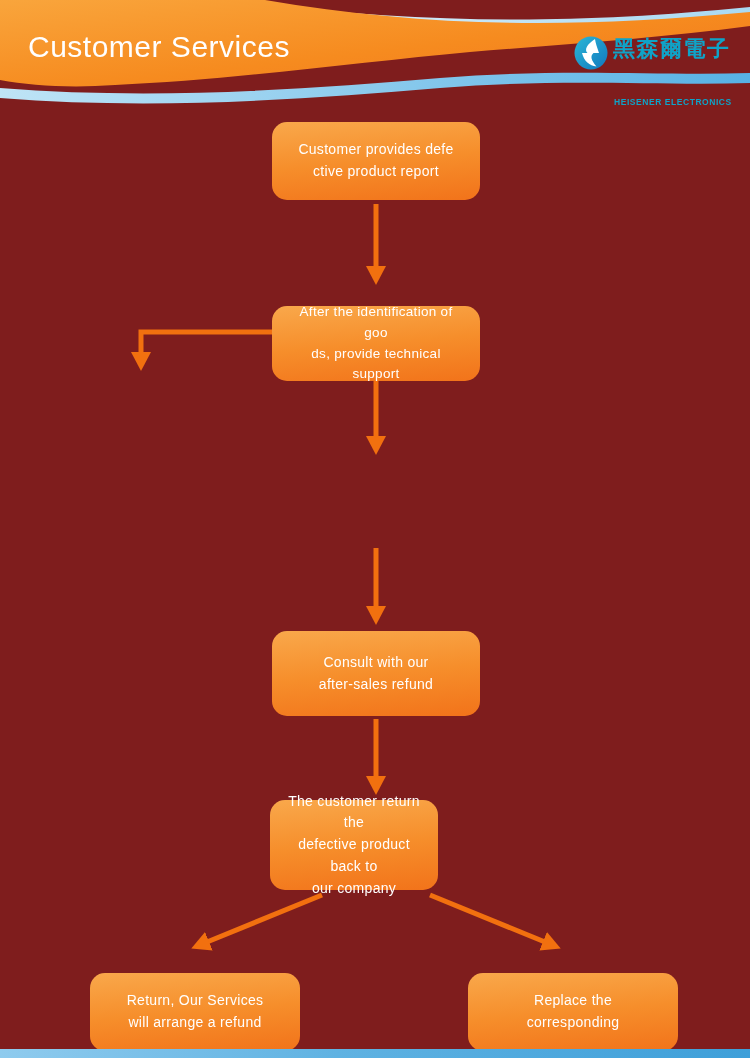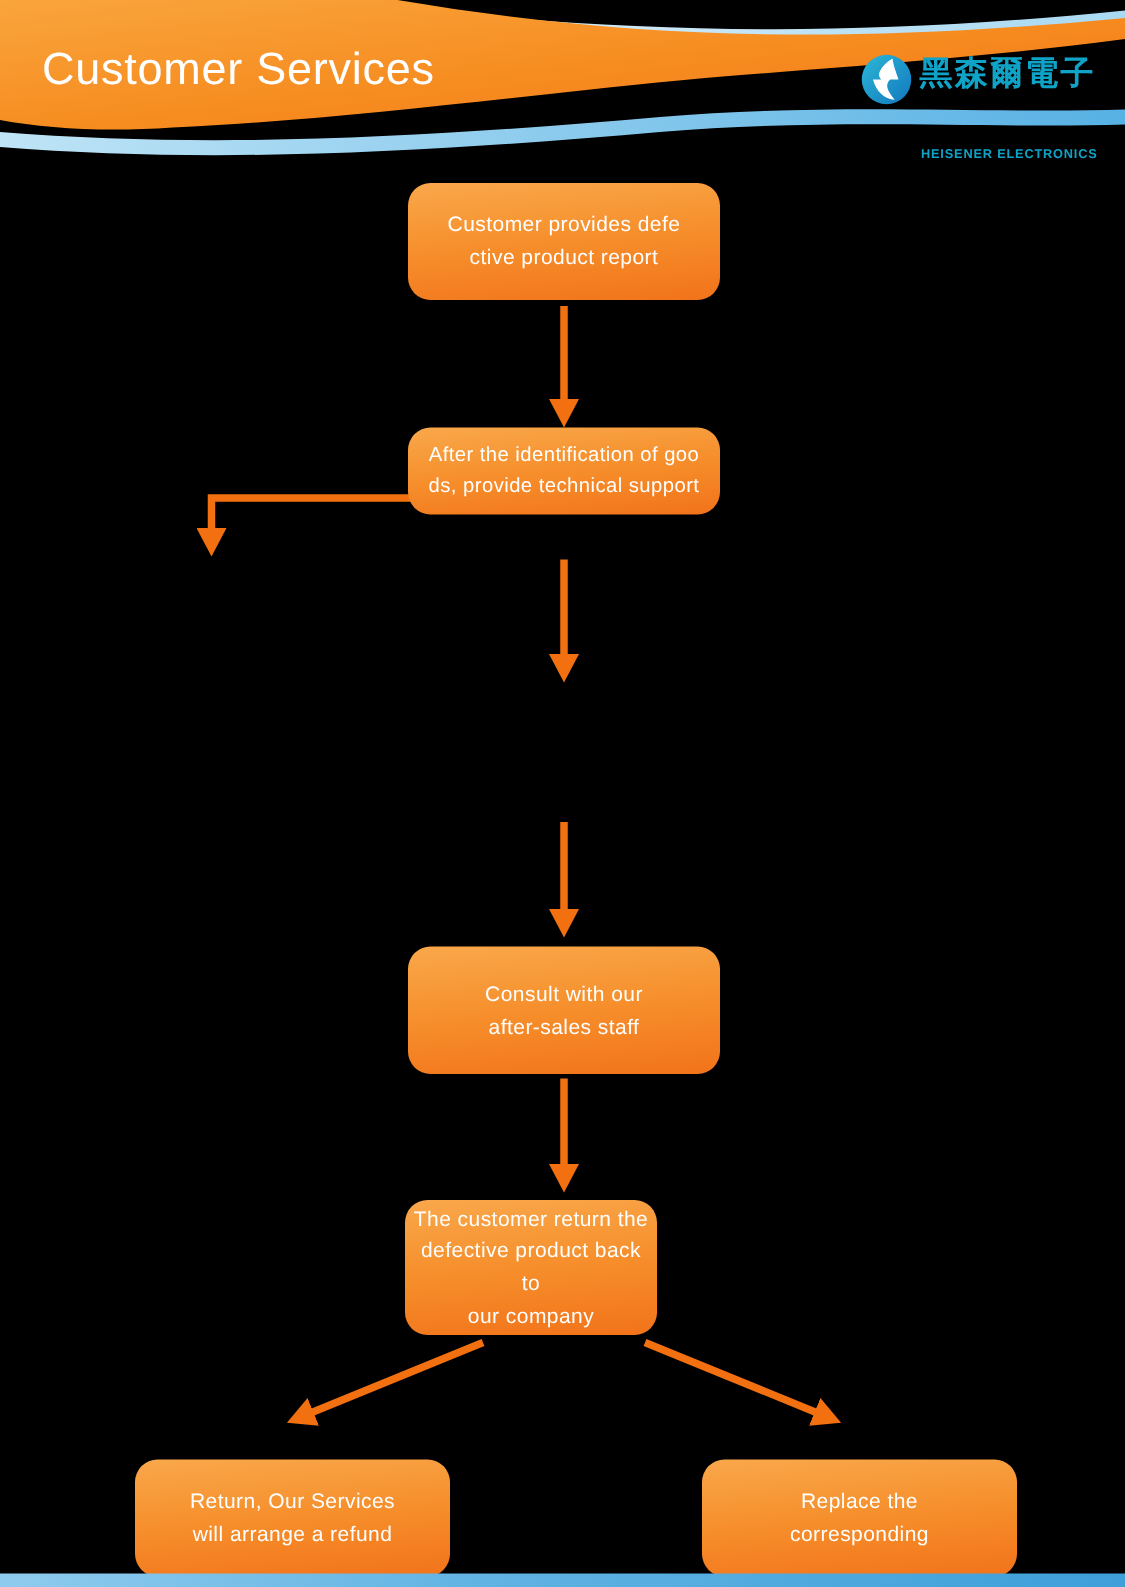--- a/index.html
+++ b/index.html
@@ -1,18 +1,18 @@
 <!DOCTYPE html>
 <html><head>
 <meta charset="utf-8">
 <style>
   html,body{margin:0;padding:0;background:#fff;}
   .page{
     position:relative;width:750px;height:1058px;margin:0 auto;
-    background:#000000;overflow:hidden;
+    background:#7f1d1d;overflow:hidden;
     font-family:"Liberation Sans", sans-serif;
   }
   
   .header{position:absolute;left:0;top:0;width:750px;height:120px;}
   .header-waves{position:absolute;left:0;top:0;}
   .page-title{
     position:absolute;left:28px;top:30px;margin:0;
     font-size:30px;font-weight:400;color:#ffffff;letter-spacing:0.5px;
   }
   .logo{position:absolute;left:574px;top:34px;width:170px;height:44px;}
@@ -28,24 +28,24 @@
   
   .chart{position:absolute;left:0;top:0;width:750px;height:1058px;}
   .arrows{position:absolute;left:0;top:0;pointer-events:none;}
   .node{
     position:absolute;box-sizing:border-box;
     background:linear-gradient(175deg,#F9A84B 0%,#F68E2B 50%,#F2731A 100%);
     border-radius:15px;color:#ffffff;
     display:flex;align-items:center;justify-content:center;
     text-align:center;white-space:pre-line;
     font-size:14px;line-height:1.55;letter-spacing:0.3px;
-    padding:4px 5px;
+    padding:4px 17px;
   }
   .n1{left:272px;top:122px;width:208px;height:78px;}
-  .n2{left:272px;top:285px;width:208px;height:58px;font-size:13.5px;}
+  .n2{left:272px;top:306px;width:208px;height:75px;font-size:13.5px;}
   .n3{left:37px; top:376px;width:202px;height:82px;}
   .n4{left:272px;top:460px;width:208px;height:85px;}
   .n5{left:272px;top:631px;width:208px;height:85px;}
   .n6{left:270px;top:800px;width:168px;height:90px;}
   .n7{left:90px; top:973px;width:210px;height:78px;}
   .n8{left:468px;top:973px;width:210px;height:78px;}
   
   .bottom-bar{
     position:absolute;left:0;bottom:0;width:750px;height:9px;
     background:linear-gradient(90deg,#8FCBEE 0%,#5FB2E2 45%,#3E9FD9 100%);
@@ -116,21 +116,21 @@
         <line x1="322" y1="895" x2="207" y2="942" marker-end="url(#arrowhead)"></line>
         <line x1="430" y1="895" x2="545" y2="942" marker-end="url(#arrowhead)"></line>
       </g>
     </svg>
 
     <div class="node n1">Customer provides defe
 ctive product report</div>
     <div class="node n2">After the identification of goo
 ds, provide technical support</div>
     <div class="node n5">Consult with our
-after-sales staff</div>
+after-sales refund</div>
     <div class="node n6">The customer return the
 defective product back to
 our company</div>
     <div class="node n7">Return, Our Services
 will arrange a refund</div>
     <div class="node n8">Replace the
 corresponding</div>
   </main>
 
   <footer class="bottom-bar"></footer>

